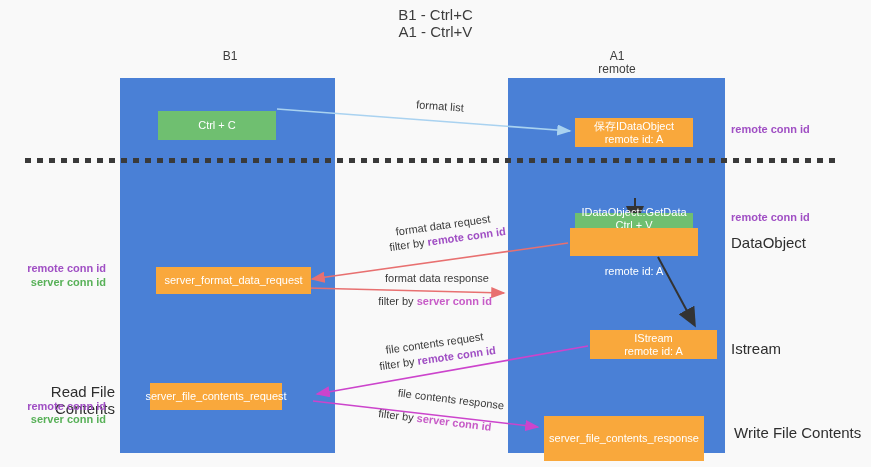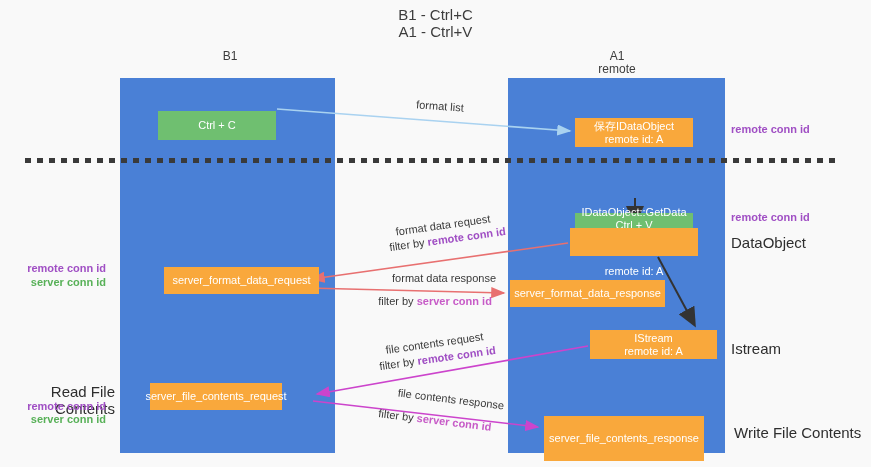--- a/index.html
+++ b/index.html
@@ -112,27 +112,24 @@
 
   <div class="abs node green" style="left:575px;top:173px;width:118px;height:25px;margin-top:40px;">
     <span>Ctrl + V</span>
   </div>
 
   <div class="abs node orange" style="left:570px;top:228px;width:128px;height:28px;gap:46px;">
     <span>IDataObject::GetData</span>
     <span>remote id: A</span>
   </div>
 
-  <div class="abs node orange" style="left:164px;top:267px;width:155px;height:27px;text-align:center;">
+  <div class="abs node orange" style="left:156px;top:267px;width:155px;height:27px;text-align:center;">
     <span>server_format_data_request</span>
   </div>
 
-  <div class="abs node orange" style="left:510px;top:280px;width:155px;height:27px;">
-    <span>server_format_data_response</span>
-  </div>
 
   <div class="abs node orange" style="left:590px;top:330px;width:127px;height:29px;">
     <span>IStream</span>
     <span>remote id: A</span>
   </div>
 
   <div class="abs node orange" style="left:150px;top:383px;width:132px;height:27px;">
     <span>server_file_contents_request</span>
   </div>
 
@@ -144,21 +141,21 @@
     <span>format list</span>
   </div>
 
   <div class="abs lbl rot" style="left:383px;top:219px;width:120px;text-align:center;transform:rotate(-8deg);">
     <span>format data request</span>
   </div>
   <div class="abs lbl rot" style="left:380px;top:233px;width:135px;text-align:center;transform:rotate(-8deg);">
     <span>filter by </span><span class="purple">remote conn id</span>
   </div>
 
-  <div class="abs lbl" style="left:376px;top:272px;width:120px;text-align:right;">
+  <div class="abs lbl" style="left:385px;top:272px;width:120px;text-align:left;">
     <span>format data response</span>
   </div>
   <div class="abs lbl" style="left:370px;top:295px;width:130px;text-align:center;">
     <span>filter by </span><span class="magenta">server conn id</span>
   </div>
 
   <div class="abs lbl rot" style="left:372px;top:337px;width:125px;text-align:center;transform:rotate(-8deg);">
     <span>file contents request</span>
   </div>
   <div class="abs lbl rot" style="left:370px;top:352px;width:135px;text-align:center;transform:rotate(-8deg);">

